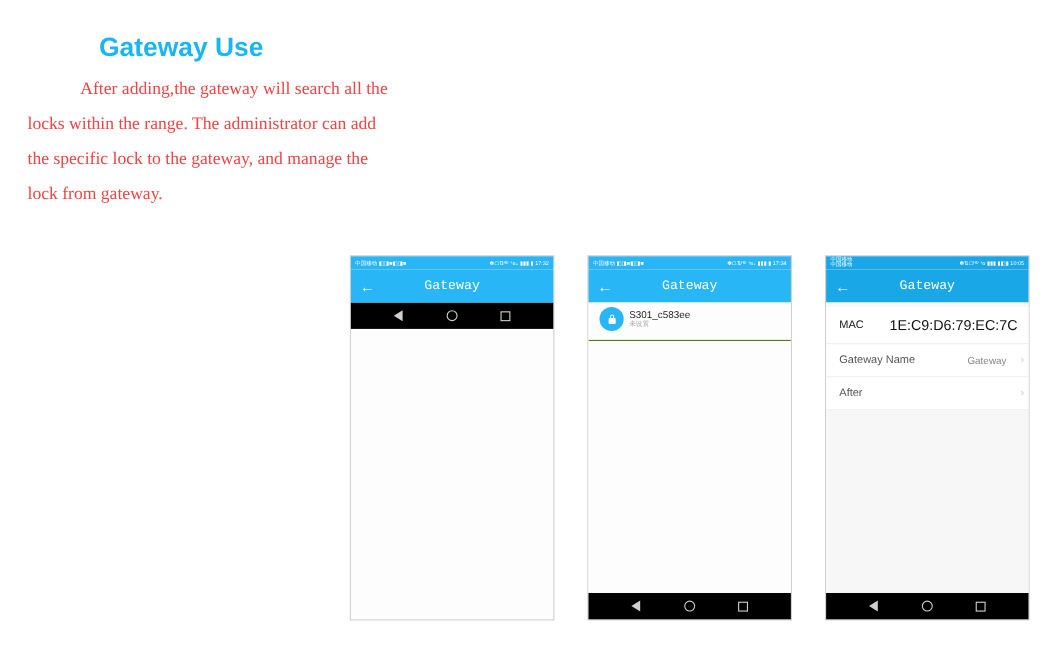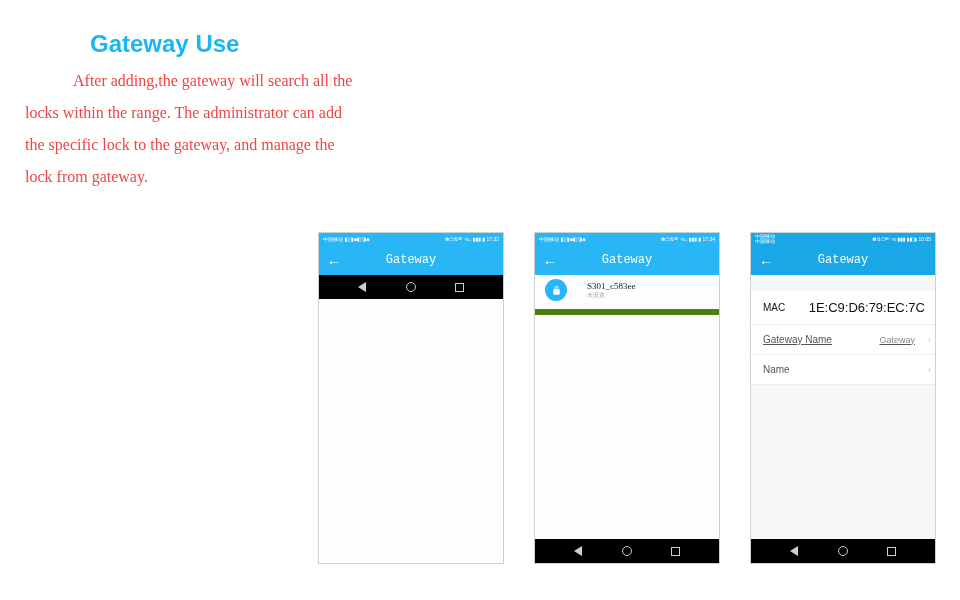--- a/index.html
+++ b/index.html
@@ -119,38 +119,37 @@
   }
   .subheader {
     padding: 10px 10px 6px 10px;
     font-size: 11px;
     color: #222;
   }
   .lock-item {
     display: flex;
     align-items: center;
     padding: 4px 10px 8px 10px;
-    border-bottom: 6px solid #4d7c0f;
-    gap: 20px;
-    font-family: Liberation Serif, serif;
+    border-bottom: 1px solid #4d7c0f;
+    gap: 5px;
   }
   .lock-icon-circle {
     width: 22px; height: 22px;
     border-radius: 50%;
     background: #29b6f6;
     display: flex;
     align-items: center;
     justify-content: center;
     flex-shrink: 0;
   }
   .lock-icon-circle svg { width: 11px; height: 11px; }
   .lock-info { display: flex; flex-direction: column; line-height: 1.15; }
   .lock-name { font-size: 9px; color: #222; }
   .lock-sub { font-size: 6px; color: #aaa; }
-  .detail-list { padding-top: 16px; }
+  .detail-list { padding-top: 4px; }
   .detail-row {
     display: flex;
     justify-content: space-between;
     align-items: center;
     padding: 9px 10px 9px 12px;
     border-bottom: 1px solid #eee;
     font-size: 10px;
     color: #555;
     position: relative;
   }
@@ -252,27 +251,27 @@
     <div class="titlebar alt">
       <span class="back-icon">←</span>
       <span class="titlebar-text">Gateway</span>
     </div>
     <div class="content" style="background:#f7f7f7;">
       <div class="detail-list">
         <div class="detail-row first" style="background:#fff;">
           <span class="detail-label">MAC</span>
           <span class="detail-value mac">1E:C9:D6:79:EC:7C</span>
         </div>
-        <div class="detail-row" style="background:#fff;text-decoration:underline;">
+        <div class="detail-row" style="background:#fff;">
           <span class="detail-label">Gateway Name</span>
           <span class="detail-value">Gateway</span>
           <span class="chevron">›</span>
         </div>
         <div class="detail-row" style="background:#fff;">
-          <span class="detail-label">Name</span>
+          <span class="detail-label">After</span>
           <span class="detail-value"></span>
           <span class="chevron">›</span>
         </div>
       </div>
     </div>
     <div class="navbar">
       <span class="nav-triangle"></span>
       <span class="nav-circle"></span>
       <span class="nav-square"></span>
     </div>

